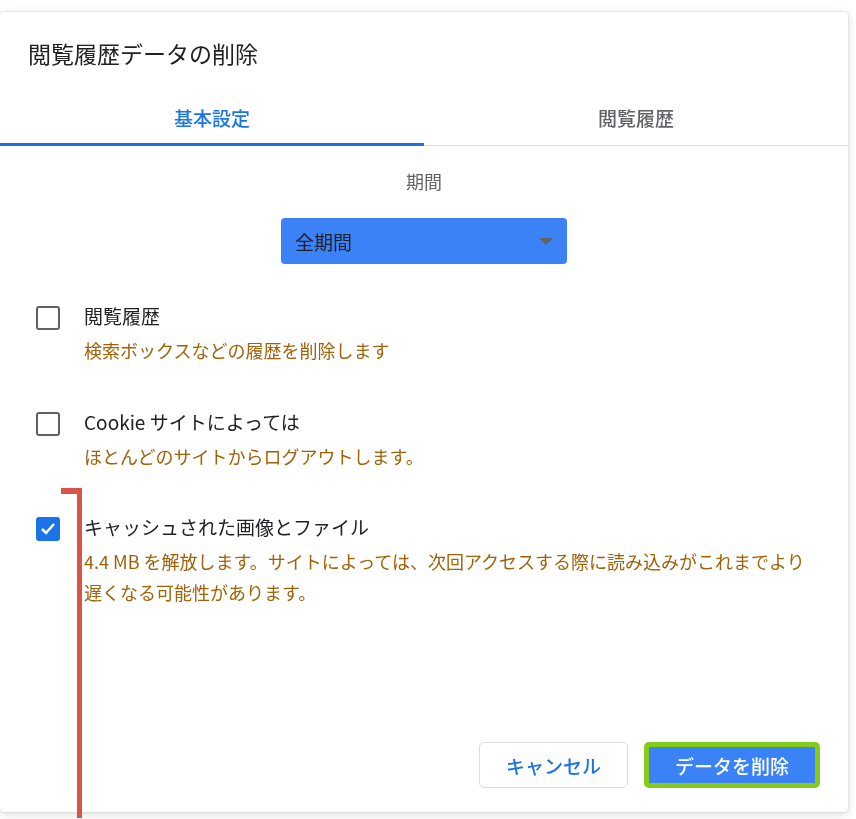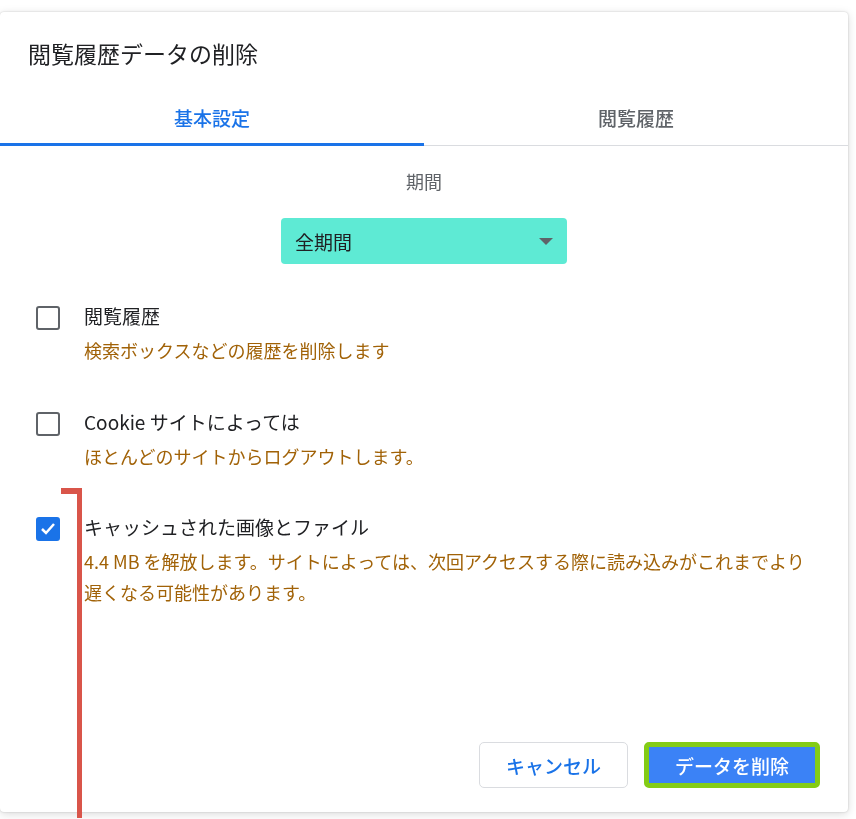--- a/index.html
+++ b/index.html
@@ -69,21 +69,21 @@
       margin-bottom: 38px;
       flex-direction: column;
     }
     .period-label {
       font-size: 18px;
       color: #5f6368;
     }
     .select {
       width: 286px;
       height: 46px;
-      background: #5eead4;
+      background: #3b82f6;
       border-radius: 4px;
       display: flex;
       align-items: center;
       justify-content: space-between;
       padding: 0 14px;
       cursor: pointer;
     }
     .select-value {
       font-size: 19px;
       color: #202124;

